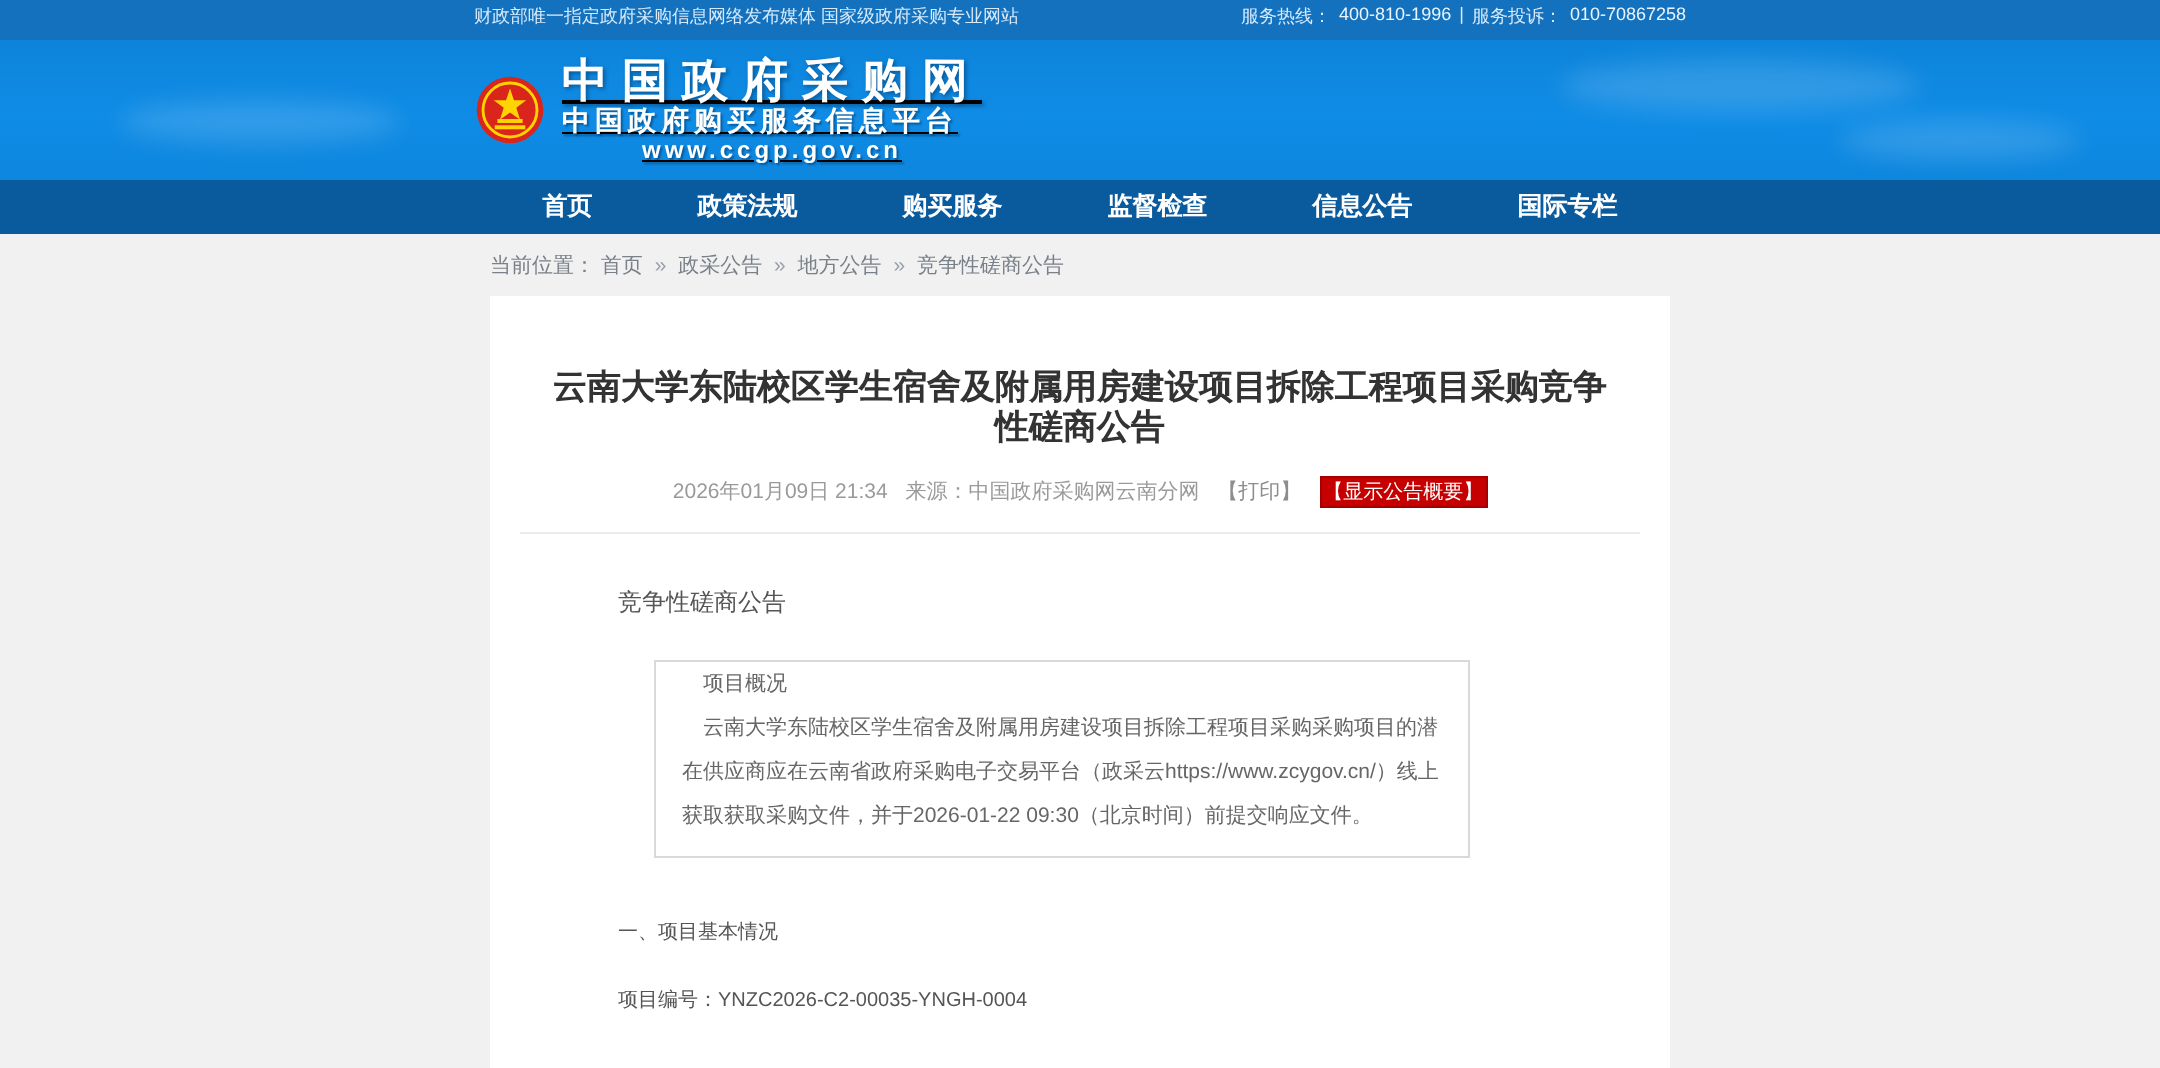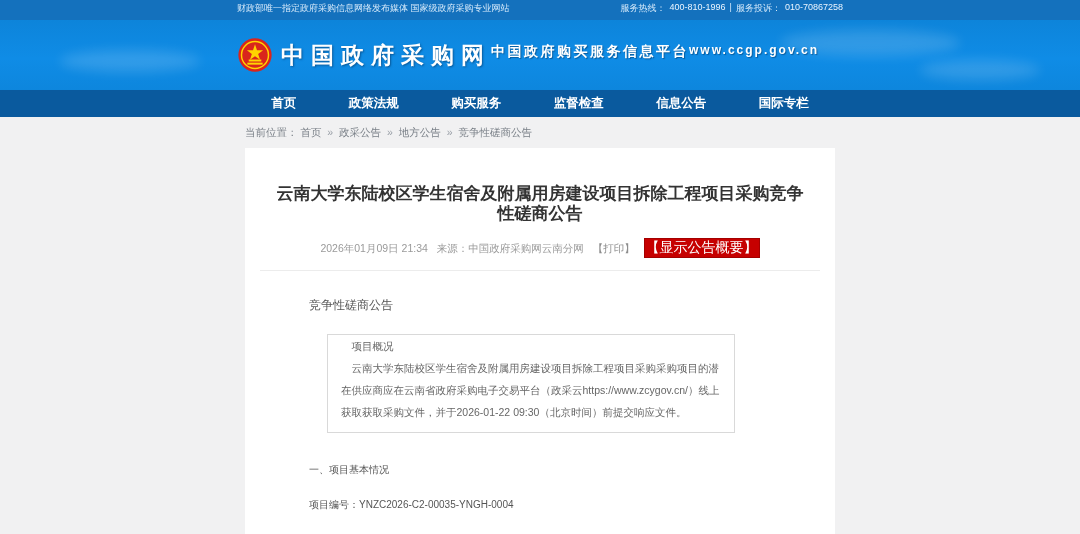--- a/index.html
+++ b/index.html
@@ -26,21 +26,21 @@
     height:70px;
     background:linear-gradient(180deg,#0d84da 0%, #0f8ce6 55%, #0d86dd 100%);
     position:relative; overflow:hidden;
   }
   .cloud { position:absolute; background:rgba(255,255,255,.14); border-radius:50%; filter:blur(6px); }
   .cloud1 { width:180px; height:26px; right:120px; top:10px; }
   .cloud2 { width:120px; height:20px; right:40px; top:40px; }
   .cloud3 { width:140px; height:22px; left:60px; top:30px; }
   .header .container { display:flex; align-items:center; height:70px; position:relative; }
   .emblem { width:36px; height:36px; flex:0 0 36px; margin-right:8px; }
-  .logo-text { display:flex; flex-direction:row; }
+  .logo-text { display:flex; flex-direction:column;text-decoration:underline; }
   .site-name {
     font-size:23px; font-weight:bold; color:#fff; letter-spacing:7px;
     text-shadow:1px 1px 2px rgba(4,60,110,.65); line-height:24px; white-space:nowrap;
   }
   .site-sub {
     font-size:14px; font-weight:bold; color:#fff; letter-spacing:2.5px;
     text-shadow:1px 1px 1px rgba(4,60,110,.6); line-height:16px; white-space:nowrap;
   }
   .site-url {
     font-size:12px; font-weight:bold; color:#fff; letter-spacing:2px;
@@ -72,21 +72,21 @@
   }
   .meta-row {
     margin:14px 15px 0 15px; text-align:center;
     font-size:10.5px; color:#9a9a9a;
     padding-bottom:12px; border-bottom:1px solid #ececec;
     white-space:nowrap;
   }
   .meta-row .print { color:#8d8d8d; margin-left:6px; cursor:pointer; }
   .summary-badge {
     display:inline-block; margin-left:6px; background:#c60000; color:#fff;
-    font-size:14px; padding:0 1px; border:1px solid #a40000; cursor:pointer;
+    font-size:10px; padding:0 1px; border:1px solid #a40000; cursor:pointer;
   }
   .doc-type { margin:26px 0 0 64px; font-size:12px; color:#555; }
 
   .overview-box {
     margin:20px 0 0 82px; width:408px;
     border:1px solid #d9d9d9;
     padding:0 13px 9px 13px;
     font-size:10.5px; color:#666; line-height:22px;
   }
   .overview-heading { text-indent:1em; }

